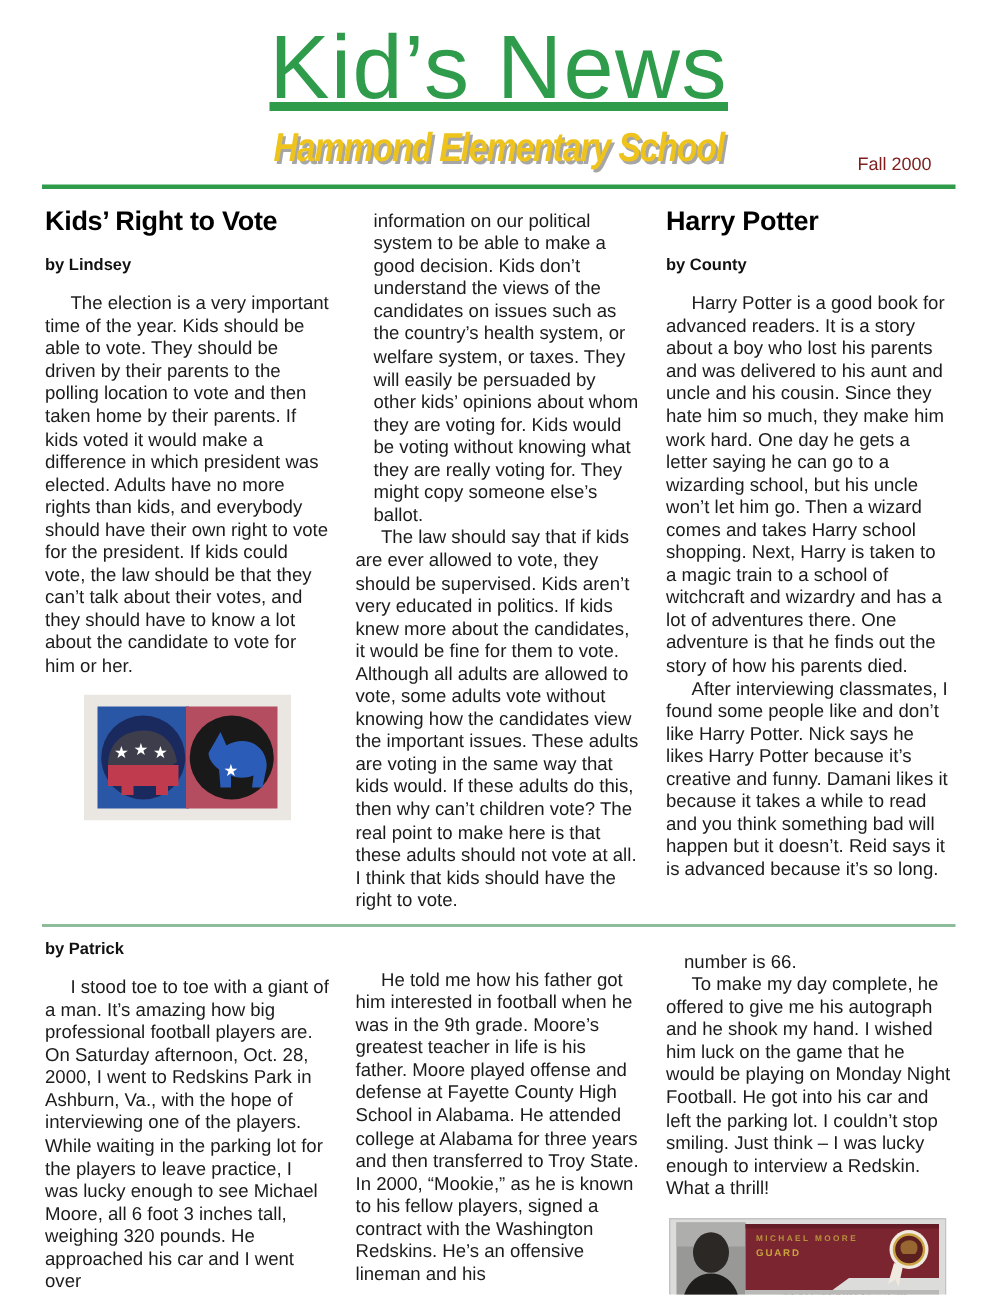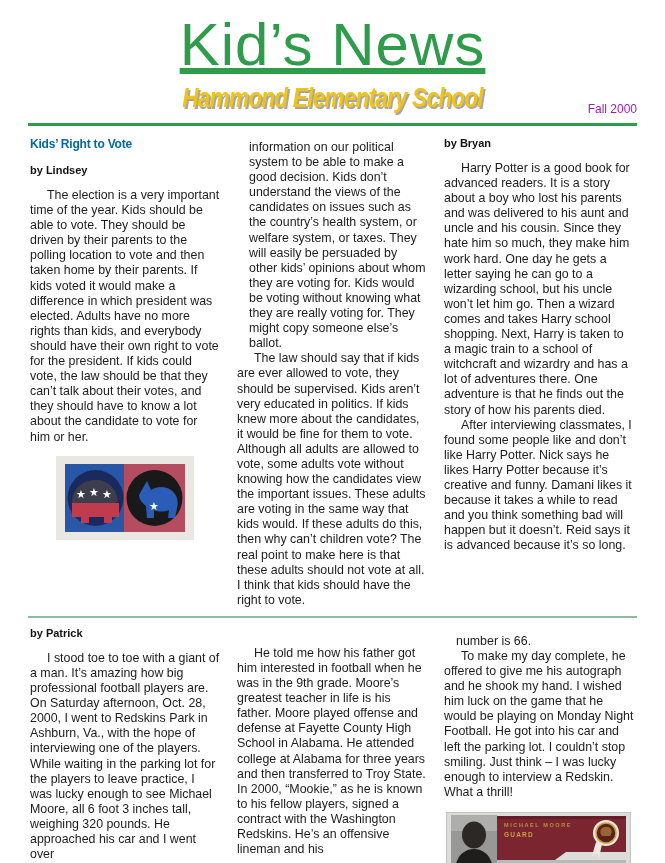--- a/index.html
+++ b/index.html
@@ -12,27 +12,27 @@
     margin:4px 0 6px; text-align:center; color:#2f9c4c;
     font-size:60px; font-weight:400; letter-spacing:1px; line-height:62px;text-decoration:underline;
   }
   .sub-row { position:relative; height:34px; }
   .school {
     position:absolute; left:0; right:0; bottom:2px; text-align:center;
     font-size:27px; font-weight:bold; font-style:italic; color:#eec31c;
     text-shadow:2px 2px 0 #a6a6a6; white-space:nowrap;
     transform:scaleX(0.84); letter-spacing:-1px;
   }
-  .issue { position:absolute; right:28px; bottom:0; font-size:12px; color:#a21caf; }
+  .issue { position:absolute; right:44px; bottom:0; font-size:12px; color:#7f1d1d; }
   .header-rule { height:3px; background:#2f9c4c; margin:7px 28px 0; }
 
   .top-section { display:flex; gap:17px; padding:11px 30px 0; min-height:448px; box-sizing:border-box; }
   .col { width:190px; flex:0 0 190px; }
 
-  h2.article-title { font-size:12px; margin:0 0 13px; letter-spacing:-0.2px; color:#0369a1; }
+  h2.article-title { font-size:18px; margin:0 0 13px; letter-spacing:-0.2px; color:#000000; }
   .byline { font-size:11px; font-weight:bold; margin:0 0 12px; color:#111; }
   .body { font-size:12.4px; line-height:15.1px; text-align:left; }
   .body p { margin:0; text-indent:17px; }
   .body p.cont { text-indent:0;margin-left:12px; }
   .pad-top-sm { padding-top:3px; }
 
   .logos { display:block; margin:11px auto 0; }
 
   .divider { height:2px; background:#8cbc9a; margin:8px 28px 0; }
 
@@ -87,21 +87,22 @@
     </div>
 
     <div class="col">
       <div class="body pad-top-sm">
         <p class="cont">information on our political system to be able to make a good decision. Kids don’t understand the views of the candidates on issues such as the country’s health system, or welfare system, or taxes. They will easily be persuaded by other kids’ opinions about whom they are voting for. Kids would be voting without knowing what they are really voting for. They might copy someone else’s ballot.</p>
         <p>The law should say that if kids are ever allowed to vote, they should be supervised. Kids aren’t very educated in politics. If kids knew more about the candidates, it would be fine for them to vote. Although all adults are allowed to vote, some adults vote without knowing how the candidates view the important issues. These adults are voting in the same way that kids would. If these adults do this, then why can’t children vote? The real point to make here is that these adults should not vote at all. I think that kids should have the right to vote.</p>
       </div>
     </div>
 
     <div class="col">
-      <p class="byline">by Bryan</p>
+      <h2 class="article-title">Harry Potter</h2>
+      <p class="byline">by County</p>
       <div class="body">
         <p>Harry Potter is a good book for advanced readers. It is a story about a boy who lost his parents and was delivered to his aunt and uncle and his cousin. Since they hate him so much, they make him work hard. One day he gets a letter saying he can go to a wizarding school, but his uncle won’t let him go. Then a wizard comes and takes Harry school shopping. Next, Harry is taken to a magic train to a school of witchcraft and wizardry and has a lot of adventures there. One adventure is that he finds out the story of how his parents died.</p>
         <p>After interviewing classmates, I found some people like and don’t like Harry Potter. Nick says he likes Harry Potter because it’s creative and funny. Damani likes it because it takes a while to read and you think something bad will happen but it doesn’t. Reid says it is advanced because it’s so long.</p>
       </div>
     </div>
 
   </main>
 
   <div class="divider"></div>
 

